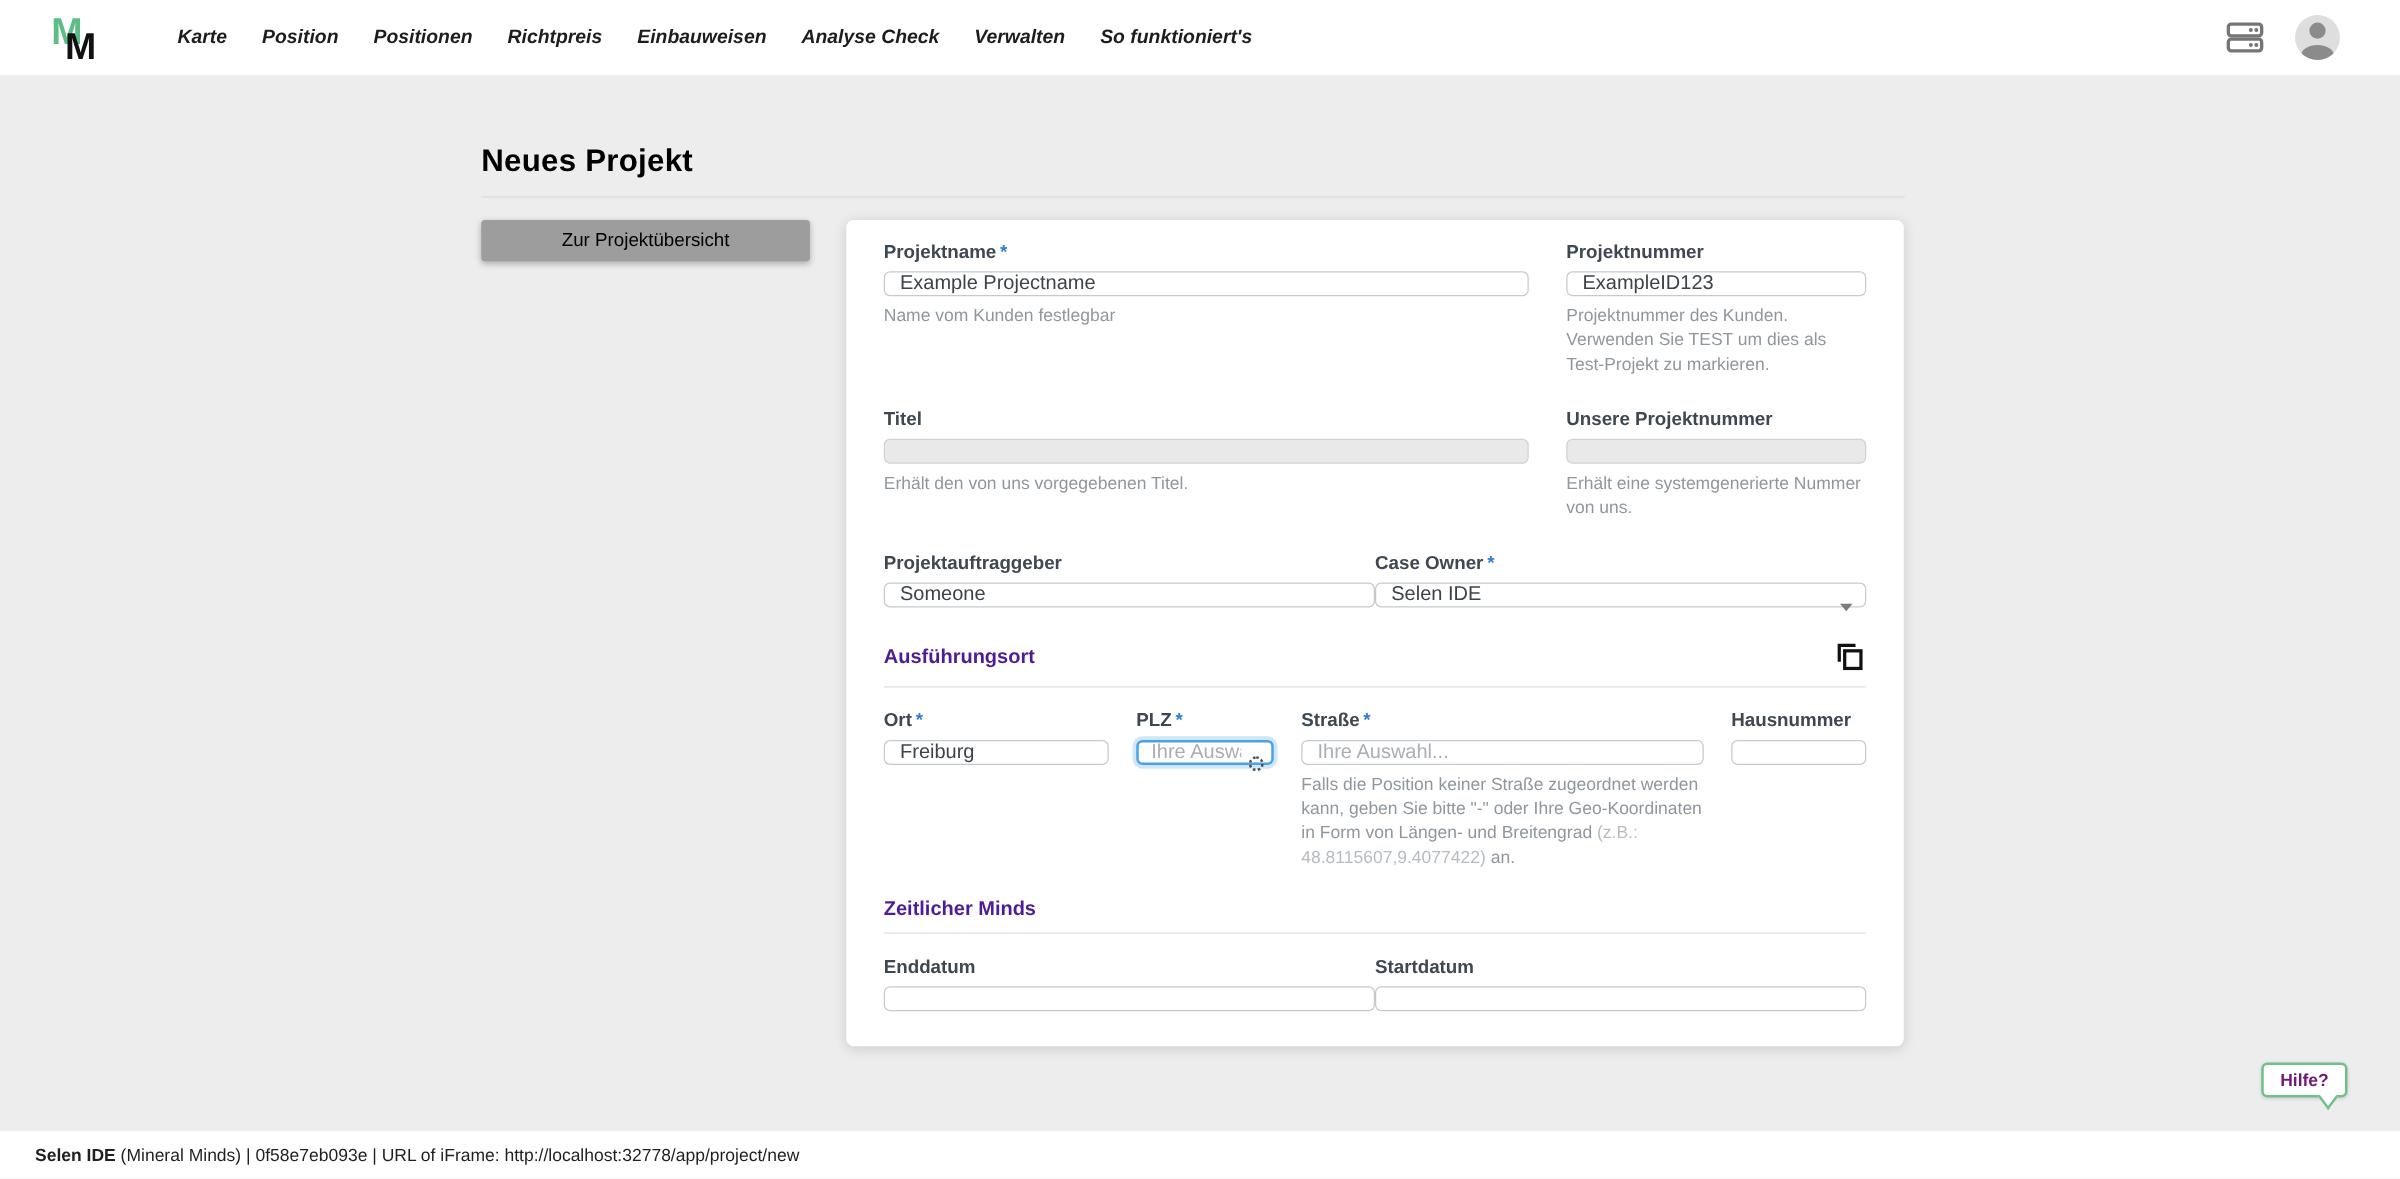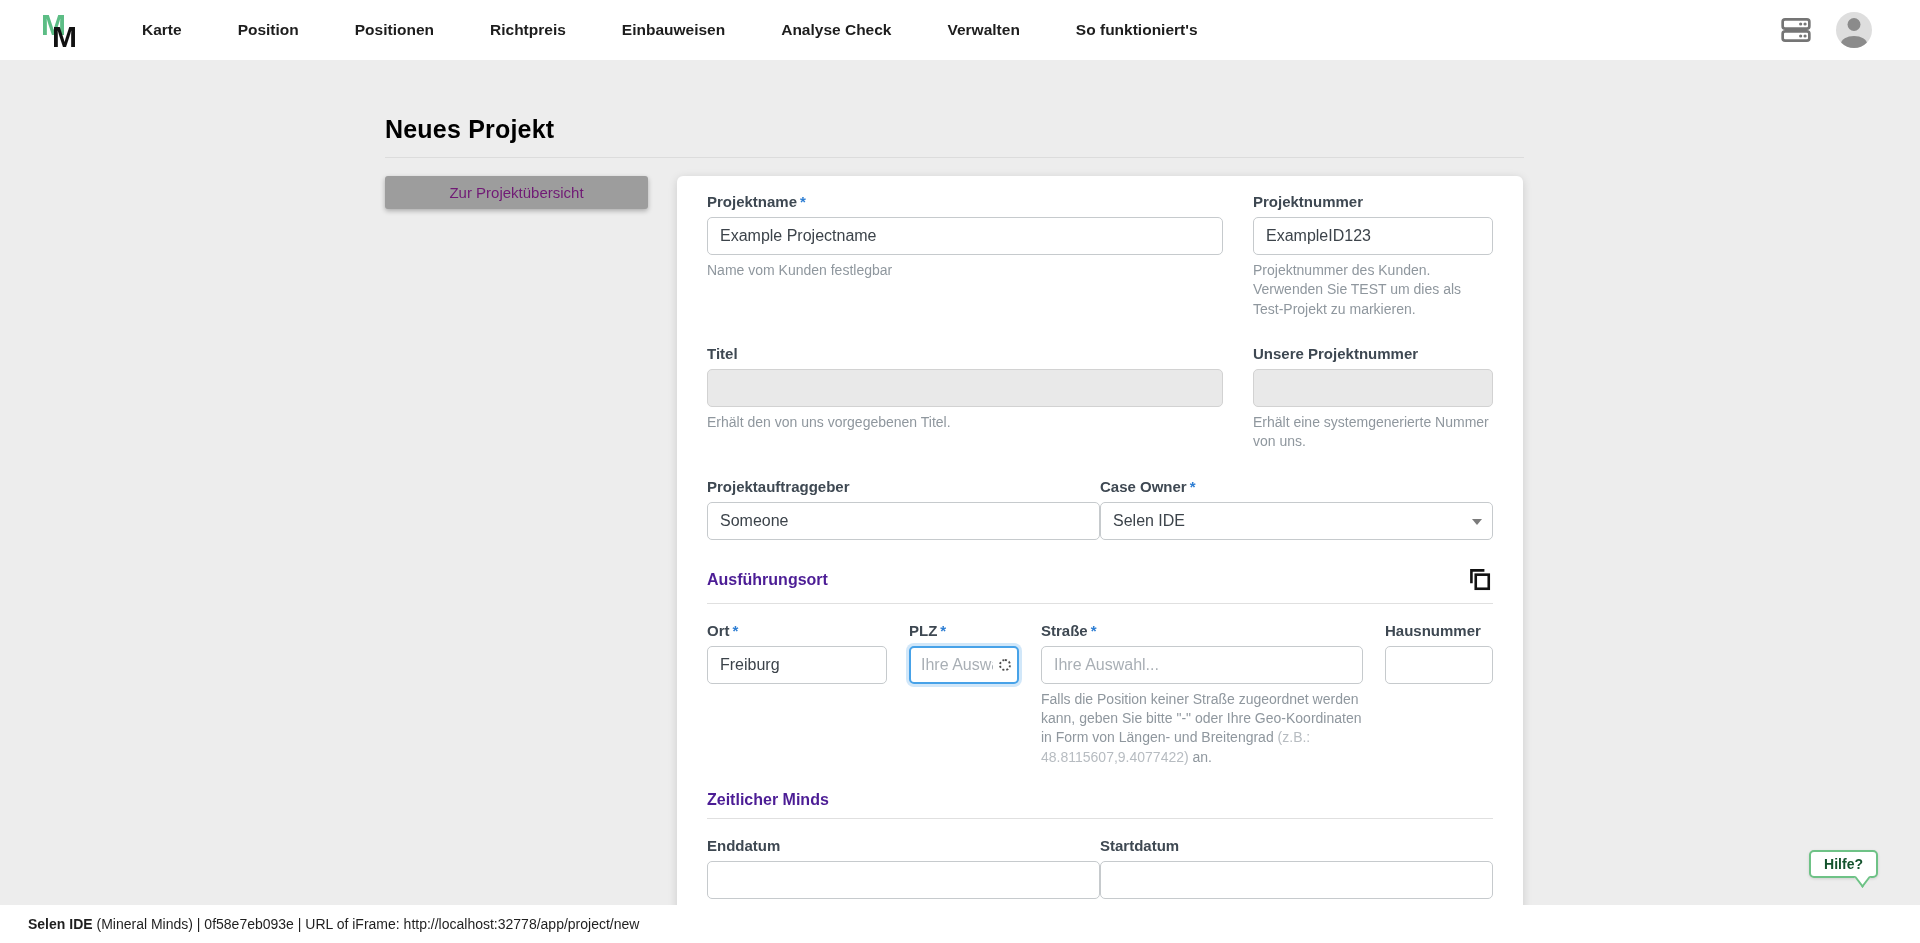--- a/index.html
+++ b/index.html
@@ -12,21 +12,21 @@
     color:#3e4852;
   }
 
   
   .navbar {
     height:60px; background:#ffffff;
     display:flex; align-items:center;
     padding:0 48px 0 40px;
   }
   .logo { width:46px; height:46px; margin-right:56px; cursor:pointer; }
-  .nav-items { display:flex; align-items:flex-end; gap:56px; }
+  .nav-items { display:flex; align-items:flex-end; gap:28px;font-style:italic; }
   .nav-item {
     font-size:15.5px; font-weight:700; color:#1d1d1d;
     cursor:pointer; white-space:nowrap; text-decoration:none;
   }
   .nav-right { margin-left:auto; display:flex; align-items:center; gap:24px; }
   .server-icon { width:32px; height:32px; cursor:pointer; }
   .avatar {
     width:36px; height:36px; border-radius:50%;
     background:#dedede; position:relative; overflow:hidden; cursor:pointer;
   }
@@ -44,21 +44,21 @@
     margin:55px 0 0 385px; width:1139px;
     border-bottom:1px solid #dcdcdc; padding-bottom:13px;
   }
   .page-title { font-size:25px; font-weight:700; color:#000000; letter-spacing:.2px; }
 
   
   .content-row { margin-left:385px; margin-top:18px; display:flex; align-items:flex-start; }
   .left-col { width:263px; margin-right:29px; }
   .btn-back {
     width:100%; height:33px; border:none; border-radius:3px;
-    background:#9d9d9d; color:#701a75; font-size:15px;
+    background:#9d9d9d; color:#000000; font-size:15px;
     font-family:"Liberation Sans", sans-serif;
     box-shadow:0 2px 5px rgba(0,0,0,.28); cursor:pointer;
   }
 
   .card {
     width:846px; background:#ffffff; border-radius:6px;
     box-shadow:0 2px 10px rgba(0,0,0,.14);
     padding:17px 30px 24px 30px;
   }
 
@@ -67,21 +67,21 @@
   .r-half   { grid-template-columns:1fr 1fr;     }
   .r-addr   { grid-template-columns:180px 110px 322px 1fr; column-gap:22px; margin-bottom:14px; }
 
   .field-label {
     display:block; font-size:15px; font-weight:700; color:#3e4852; margin-bottom:7px;
     white-space:nowrap;
   }
   .req { color:#2e7ed3; margin-left:3px; font-weight:700; }
 
   .text-input {
-    width:100%; height:38px; border:1px solid #c6cacd; border-radius:5px;
+    width:100%; height:20px; border:1px solid #c6cacd; border-radius:5px;
     padding:0 12px; font-size:16px; color:#3c434a; background:#fff;
     font-family:"Liberation Sans", sans-serif;
   }
   .text-input::placeholder { color:#a9afb5; }
   .text-input.disabled { background:#e9e9e9; border-color:#d2d2d2; }
 
   .helper { margin-top:6px; font-size:14px; color:#8f979e; line-height:1.38; }
   .helper .lighter { color:#b7bcc1; }
 
   
@@ -109,21 +109,21 @@
   }
   .spinner-icon {
     position:absolute; right:8px; top:13px; width:12px; height:12px;
     border:2px dotted #4c4c4c; border-radius:50%;
   }
 
   
   .help-bubble {
     position:absolute; right:42px; bottom:65px;
     background:#fff; border:2px solid #6ec286; border-radius:5px;
-    padding:4px 13px; font-size:14px; font-weight:700; color:#14532d;
+    padding:4px 13px; font-size:14px; font-weight:700; color:#701a75;
     cursor:pointer; box-shadow:0 1px 3px rgba(0,0,0,.12);
   }
   .help-bubble::after {
     content:""; position:absolute; right:7px; bottom:-8px;
     width:11px; height:11px; background:#fff;
     border-right:2px solid #6ec286; border-bottom:2px solid #6ec286;
     transform:rotate(45deg) skew(8deg,8deg);
   }
 
   

